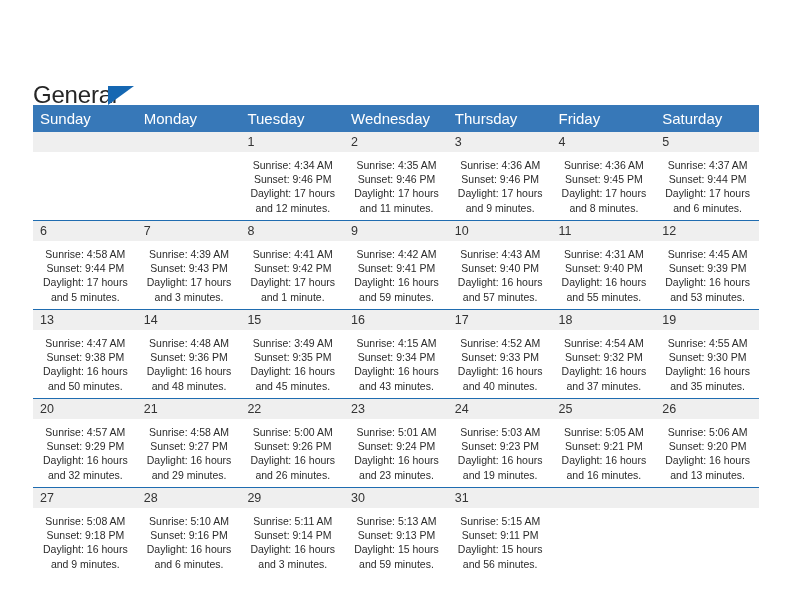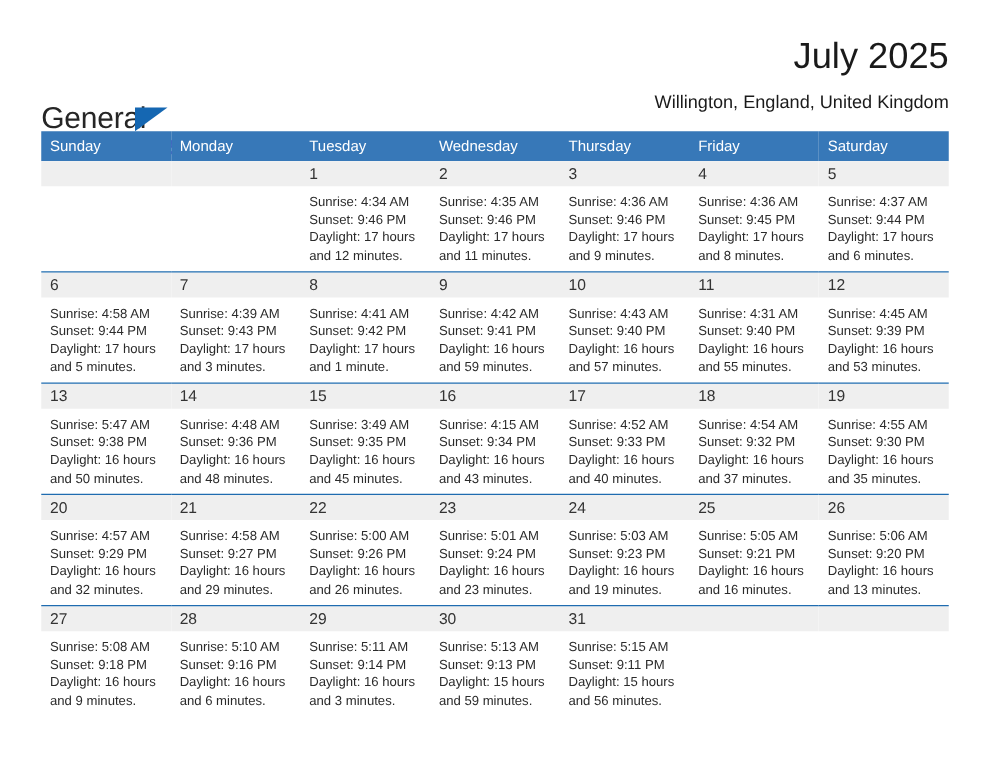--- a/index.html
+++ b/index.html
@@ -91,21 +91,21 @@
     position: absolute;
     left: 33px;
     top: 105px;
     width: 726px;
     border-collapse: collapse;
     table-layout: fixed;
   }
   .calendar th {
     background: #3778b8;
     color: #ffffff;
-    font-size: 12px;
+    font-size: 15px;
     font-weight: normal;
     text-align: left;
     padding: 5px 0 5px 7px;
     height: 11px;
     border: none;
   }
   .calendar td {
     vertical-align: top;
     padding: 0;
     border: none;
@@ -122,43 +122,40 @@
     color: #333333;
     padding: 3px 0 3px 7px;
     line-height: 14px;
     height: 14px;
   }
   .cell-body {
     padding: 6px 6px 0 7px;
     font-size: 10.5px;
     line-height: 14.2px;
     color: #2b2b2b;
+    text-align: center;
   }
   .cell-body .ln {
     white-space: nowrap;
   }
   td.empty .cell-body { visibility: hidden; }
 </style>
 </head>
 <body>
 
 <div class="page">
 
   <div class="header">
 
     <div class="logo">
       <span class="logo-general">General</span>
       <span class="logo-tri"></span>
       <span class="logo-blue">Blue</span>
     </div>
 
-    <div class="title-block">
-      <h1 class="cal-title">July 2025</h1>
-      <div class="cal-subtitle">Willington, England, United Kingdom</div>
-    </div>
 
   </div>
 
   <table class="calendar">
     <thead>
       <tr>
         <th>Sunday</th>
         <th>Monday</th>
         <th>Tuesday</th>
         <th>Wednesday</th>
@@ -295,21 +292,21 @@
               <div class="ln">Sunset: 9:39 PM</div>
               <div class="ln">Daylight: 16 hours</div>
               <div class="ln">and 53 minutes.</div>
             </div>
           </td>
         </tr>
         <tr class="week-row">
           <td>
             <div class="daynum">13</div>
             <div class="cell-body">
-              <div class="ln">Sunrise: 5:47 AM</div>
+              <div class="ln">Sunrise: 4:47 AM</div>
               <div class="ln">Sunset: 9:38 PM</div>
               <div class="ln">Daylight: 16 hours</div>
               <div class="ln">and 50 minutes.</div>
             </div>
           </td>
           <td>
             <div class="daynum">14</div>
             <div class="cell-body">
               <div class="ln">Sunrise: 4:48 AM</div>
               <div class="ln">Sunset: 9:36 PM</div>

